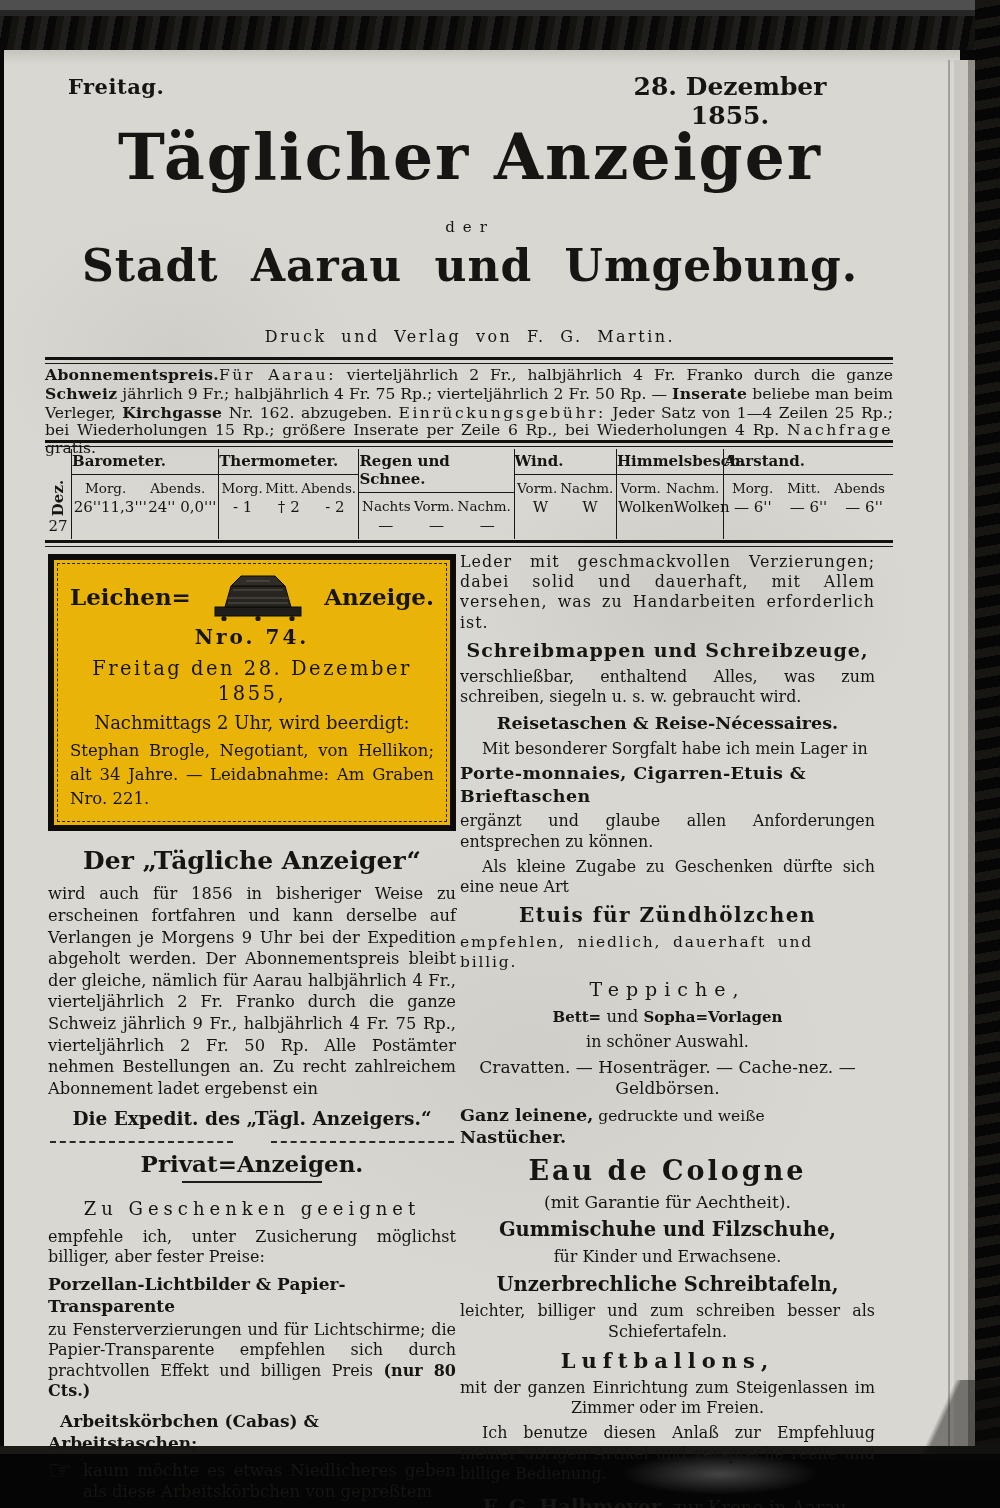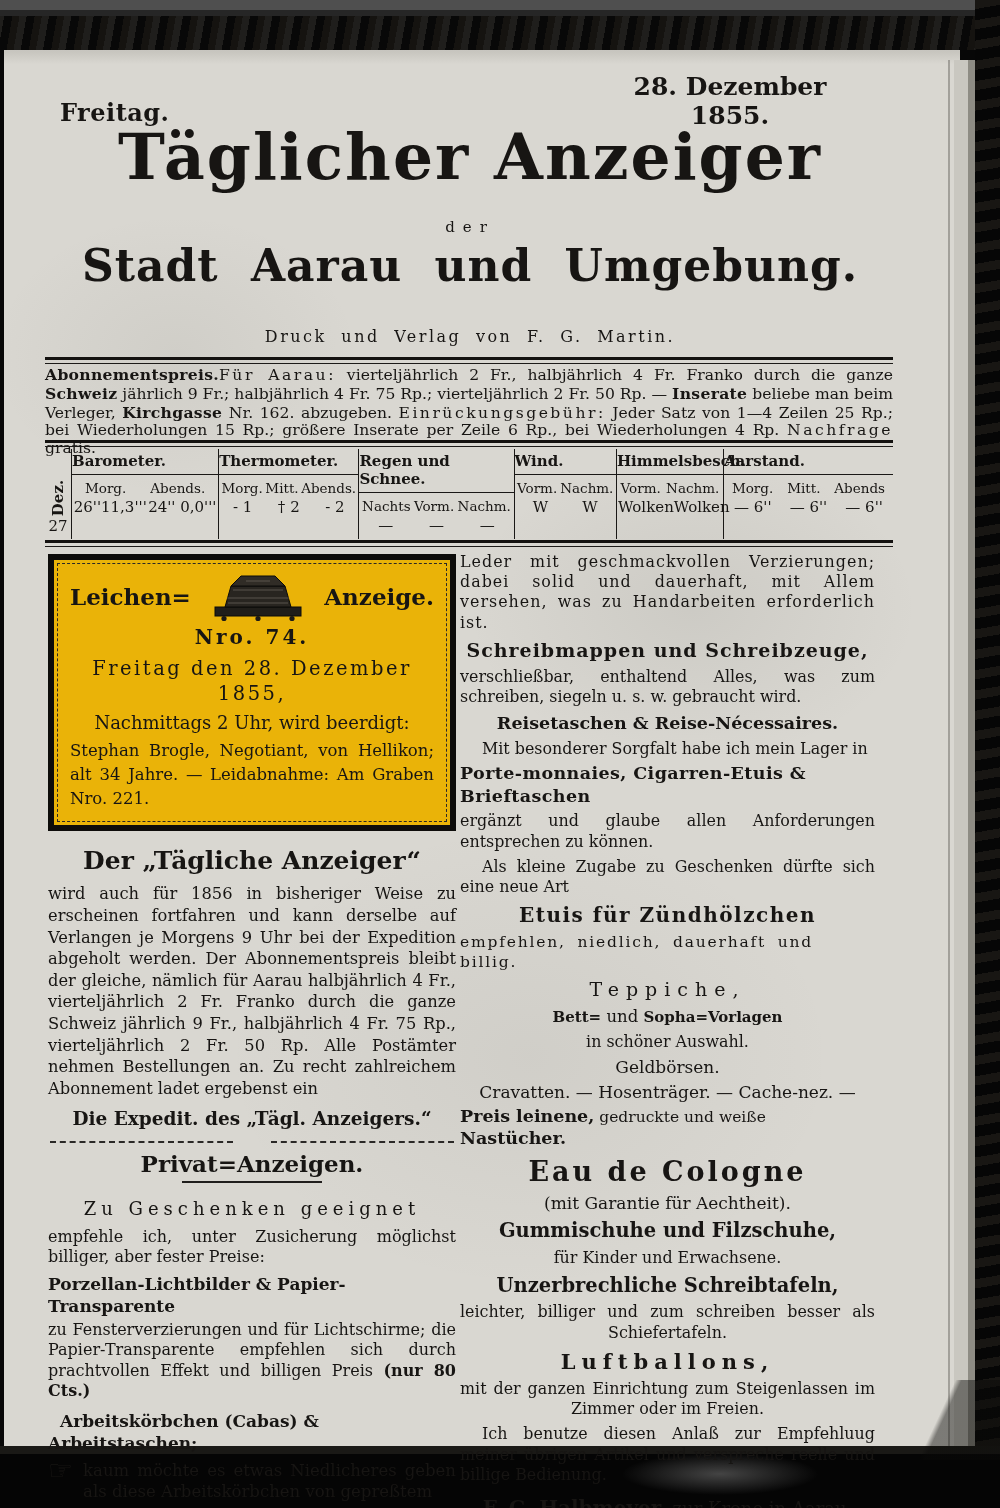--- a/index.html
+++ b/index.html
@@ -31,21 +31,21 @@
     background:linear-gradient(90deg, rgba(60,58,52,.35) 0 2px, rgba(0,0,0,0) 2px 6px, #c9c7c0 6px 20px, #8e8c84 20px 30px);}
 
   
   .rule-double{border-top:3px solid #141210;border-bottom:1px solid #1c1a18;height:3px;}
   .split-rule{display:flex;gap:38px;margin:10px 2px 4px 2px;}
   .split-rule i{flex:1;border-top:2px dashed #2a2826;height:0;}
   .short-rule{width:140px;margin:2px auto 0 auto;border-top:2px solid #201e1c;}
 
   
   .hdr{font-weight:bold;}
-  .hdr-weekday{left:60px;top:74px;font-size:24px;letter-spacing:.5px;margin-top:24px;}
+  .hdr-weekday{left:68px;top:74px;font-size:21px;letter-spacing:.5px;}
   .hdr-issue{left:320px;top:62px;width:250px;text-align:center;font-size:36px;}
   .hdr-date{left:600px;top:72px;width:260px;text-align:center;font-size:25px;}
 
   
   .m-title{left:50px;top:120px;width:840px;text-align:center;font-size:63px;font-weight:bold;letter-spacing:2px;}
   .m-der{left:50px;top:218px;width:840px;text-align:center;font-size:15px;letter-spacing:8px;}
   .m-sub{left:30px;top:240px;width:880px;text-align:center;font-size:44px;font-weight:bold;word-spacing:16px;letter-spacing:1px;}
   .m-imprint{left:60px;top:327px;width:820px;text-align:center;font-size:16px;letter-spacing:2.5px;word-spacing:7px;}
 
   
@@ -283,23 +283,23 @@
     <div class="rh rh2">Reisetaschen &amp; Reise-Nécessaires.</div>
     <div class="rp ind" style="margin-bottom:1px">Mit besonderer Sorgfalt habe ich mein Lager in</div>
     <div class="rh rh3">Porte-monnaies, Cigarren-Etuis &amp; Brieftaschen</div>
     <div class="rp">ergänzt und glaube allen Anforderungen entsprechen zu können.</div>
     <div class="rp ind">Als kleine Zugabe zu Geschenken dürfte sich eine neue Art</div>
     <div class="rh rh4">Etuis für Zündhölzchen</div>
     <div class="p6line">empfehlen, niedlich, dauerhaft und billig.</div>
     <div class="rh rh5">Teppiche,</div>
     <div class="mixline"><span class="bg">Bett=</span><span class="sm"> und </span><span class="bg">Sopha=Vorlagen</span></div>
     <div class="rp rcenter" style="text-align:center">in schöner Auswahl.</div>
+    <div class="rp rcenter" style="text-align:center;font-size:17px;margin-bottom:1px">Cravatten. — Hosenträger. — Cache-nez. —</div>
     <div class="rp rcenter" style="text-align:center;font-size:17px">Geldbörsen.</div>
-    <div class="rp rcenter" style="text-align:center;font-size:17px;margin-bottom:1px">Cravatten. — Hosenträger. — Cache-nez. —</div>
-    <div class="mix2"><span class="bg">Preis leinene,</span><span class="sm"> gedruckte und weiße </span><span class="bg">Nastücher.</span></div>
+    <div class="mix2"><span class="bg">Ganz leinene,</span><span class="sm"> gedruckte und weiße </span><span class="bg">Nastücher.</span></div>
     <div class="rh rh8">Eau de Cologne</div>
     <div class="rp rcenter" style="text-align:center;font-size:17px">(mit Garantie für Aechtheit).</div>
     <div class="rh rh9">Gummischuhe und Filzschuhe,</div>
     <div class="rp rcenter" style="text-align:center">für Kinder und Erwachsene.</div>
     <div class="rh rh9">Unzerbrechliche Schreibtafeln,</div>
     <div class="rp lastc">leichter, billiger und zum schreiben besser als Schiefertafeln.</div>
     <div class="rh rh11">Luftballons,</div>
     <div class="rp lastc">mit der ganzen Einrichtung zum Steigenlassen im Zimmer oder im Freien.</div>
     <div class="rp ind" style="margin-top:3px">Ich benutze diesen Anlaß zur Empfehluug meiner übrigen Artikel und verspreche reelle und billige Bedienung.</div>
     <div class="rsig"><span class="nm">F. G. Halbmeyer,</span><span class="rest"> zur Krone in Aarau.</span></div>

